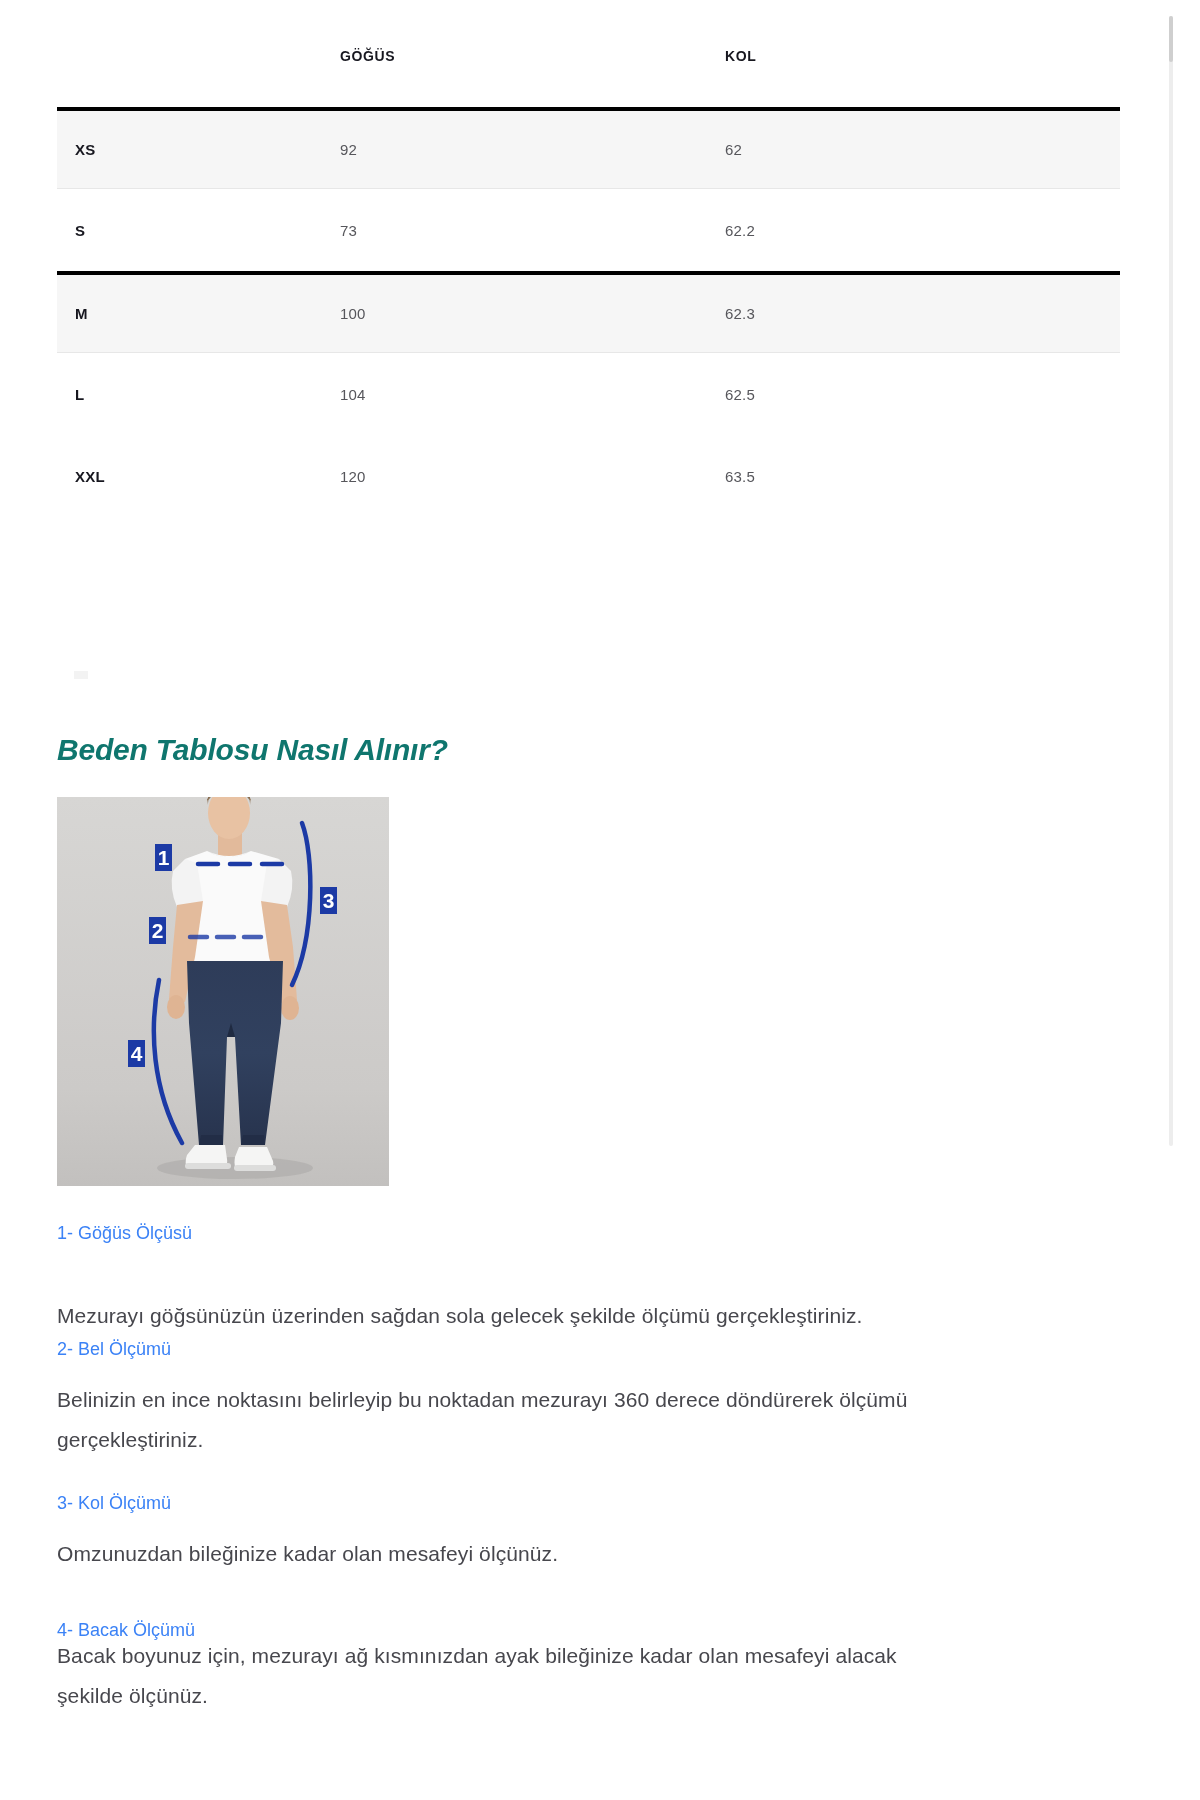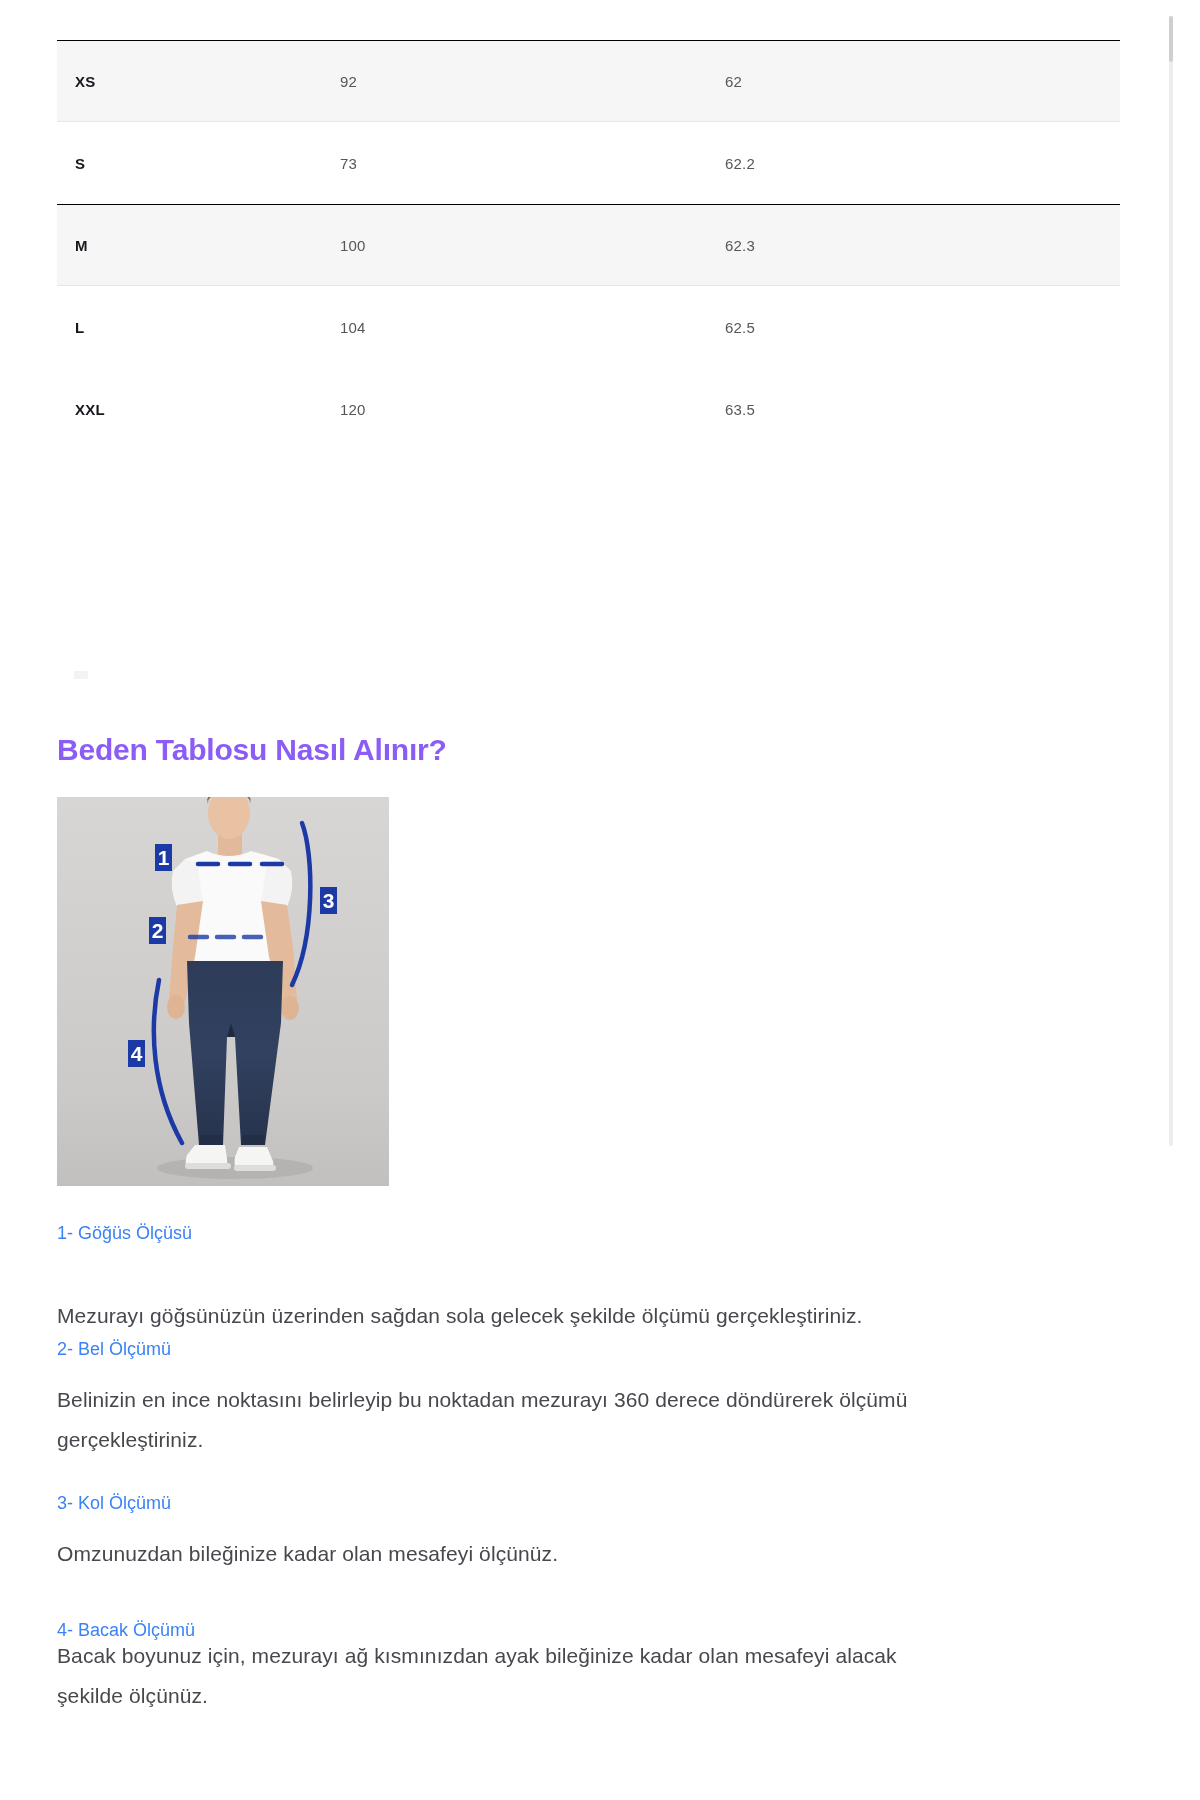--- a/index.html
+++ b/index.html
@@ -4,54 +4,59 @@
 <style>
   * { margin:0; padding:0; box-sizing:border-box; }
   html,body { width:1200px; height:1800px; background:#ffffff; overflow:hidden;
               font-family:"Liberation Sans", sans-serif; position:relative; }
 
   
   .size-table { position:absolute; left:57px; top:40px; width:1063px; }
   .trow, .thead { display:flex; width:100%; }
   .thead { height:67px; align-items:flex-start; padding-top:8px; }
   .trow  { height:82px; align-items:center; }
-  .trow.stripe { background:#f6f6f6; border-top:1px solid #000000; border-bottom:1px solid #e7e7e7; }
+  .trow.stripe { background:#f6f6f6; border-top:4px solid #000000; border-bottom:1px solid #e7e7e7; }
   .tcell { font-size:15px; color:#56565b; letter-spacing:.2px; }
   .tcell.c1 { width:283px; padding-left:18px; }
   .tcell.c2 { width:385px; }
   .tcell.c3 { width:395px; }
   .thead .tcell { font-weight:bold; color:#17171f; font-size:14px; letter-spacing:.6px; }
   .trow .tcell.c1 { font-weight:bold; color:#17171f; }
 
   
   .scrollbar-track { position:absolute; left:1169px; top:16px; width:4px; height:1130px;
                      background:#ededed; border-radius:2px; }
   .scrollbar-thumb { position:absolute; left:0; top:0; width:4px; height:46px;
                      background:#cfcfcf; border-radius:2px; }
 
   .artifact { position:absolute; left:74px; top:671px; width:14px; height:8px; background:#f3f3f3; }
 
   
   .guide-heading { position:absolute; left:57px; top:733px; font-size:30px; font-weight:bold;
-                   color:#8b5cf6; letter-spacing:-.2px; }
+                   color:#0f766e; letter-spacing:-.2px;font-style:italic; }
 
   .guide-figure { position:absolute; left:57px; top:797px; width:332px; height:389px; }
 
   .sec-title { position:absolute; left:57px; font-size:18px; color:#3b82f6; line-height:30px; }
   .sec-body  { position:absolute; left:57px; font-size:21px; color:#47474d; line-height:40px;
                max-width:880px; letter-spacing:.1px; }
   #s1t { top:1218px; } #s1b { top:1296px; }
   #s2t { top:1334px; } #s2b { top:1380px; }
   #s3t { top:1488px; } #s3b { top:1534px; }
   #s4t { top:1590px;margin-top:25px; } #s4b { top:1636px; }
 </style>
 </head>
 <body>
 
 <div class="size-table">
+  <div class="thead">
+    <div class="tcell c1"></div>
+    <div class="tcell c2">GÖĞÜS</div>
+    <div class="tcell c3">KOL</div>
+  </div>
 
   <div class="trow stripe">
     <div class="tcell c1">XS</div>
     <div class="tcell c2">92</div>
     <div class="tcell c3">62</div>
   </div>
   <div class="trow">
     <div class="tcell c1">S</div>
     <div class="tcell c2">73</div>
     <div class="tcell c3">62.2</div>

